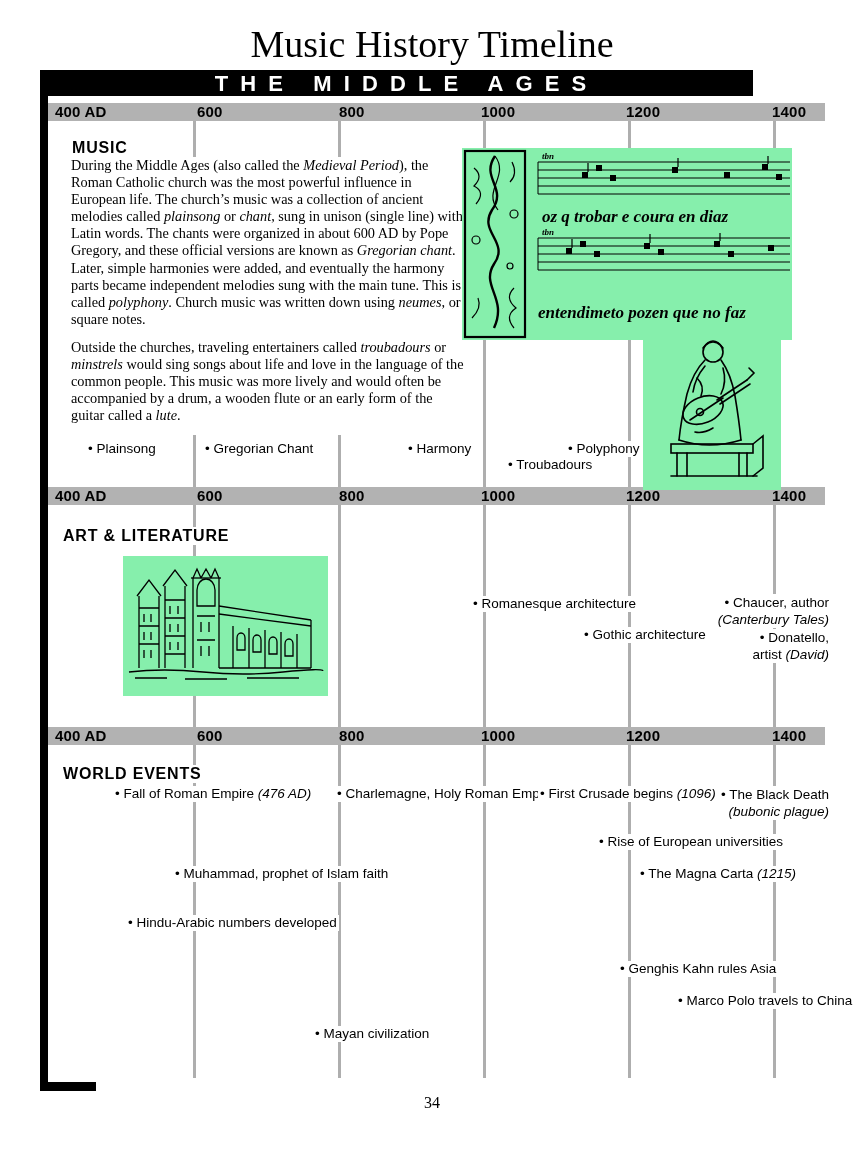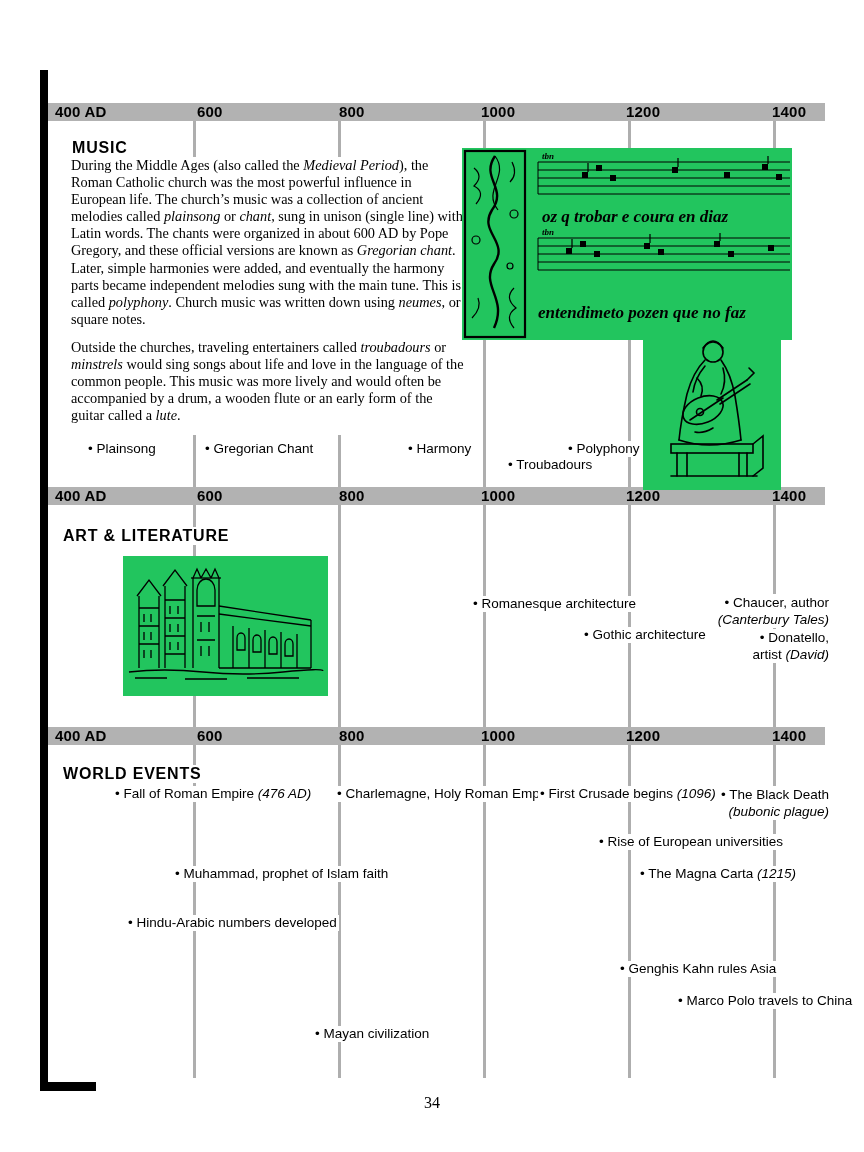--- a/index.html
+++ b/index.html
@@ -13,39 +13,41 @@
   .bar{position:absolute;left:40px;width:785px;height:18px;background:#b2b2b2;z-index:2;}
   .yr{position:absolute;top:0;line-height:18px;font-weight:bold;font-size:15px;letter-spacing:0.2px;white-space:nowrap;}
   .sec-h{position:absolute;font-weight:bold;font-size:16px;letter-spacing:0.8px;background:#fff;padding:0 3px;z-index:3;white-space:nowrap;}
   .para{position:absolute;left:71px;top:157px;width:396px;font-family:"Liberation Serif",serif;font-size:14.3px;line-height:17.1px;background:#fff;z-index:3;}
   .para p{margin:0 0 11px 0;}
   .item{position:absolute;font-size:13.5px;line-height:16px;white-space:nowrap;background:#fff;padding:0 2px;z-index:3;}
   .block{position:absolute;font-size:13.5px;line-height:17px;background:#fff;padding:0 2px;z-index:3;white-space:nowrap;}
   .rt{text-align:right;}
   .it{font-style:italic;}
   .ind{padding-left:6px;}
-  .illus{position:absolute;background:#22c55e;z-index:3;}
+  .illus{position:absolute;background:#86efac;z-index:3;}
   .illus svg{display:block;}
   .pageno{position:absolute;left:0;top:1094px;width:864px;text-align:center;font-family:"Liberation Serif",serif;font-size:16px;z-index:3;}
   i{font-style:italic;}
 </style>
 </head>
 <body>
 
 <div class="page">
 
   <div class="vline" style="left:193px;"></div>
   <div class="vline" style="left:338px;"></div>
   <div class="vline" style="left:483px;"></div>
   <div class="vline" style="left:628px;"></div>
   <div class="vline" style="left:773px;"></div>
 
   <div class="leftbar"></div>
   <div class="corner"></div>
 
+  <div class="title">Music History Timeline</div>
+  <div class="banner">THE MIDDLE AGES</div>
 
   <div class="bar" style="top:103px;">
     <span class="yr" style="left:15px;">400 AD</span>
     <span class="yr" style="left:157px;">600</span>
     <span class="yr" style="left:299px;">800</span>
     <span class="yr" style="left:441px;">1000</span>
     <span class="yr" style="left:586px;">1200</span>
     <span class="yr" style="left:732px;">1400</span>
   </div>
 

